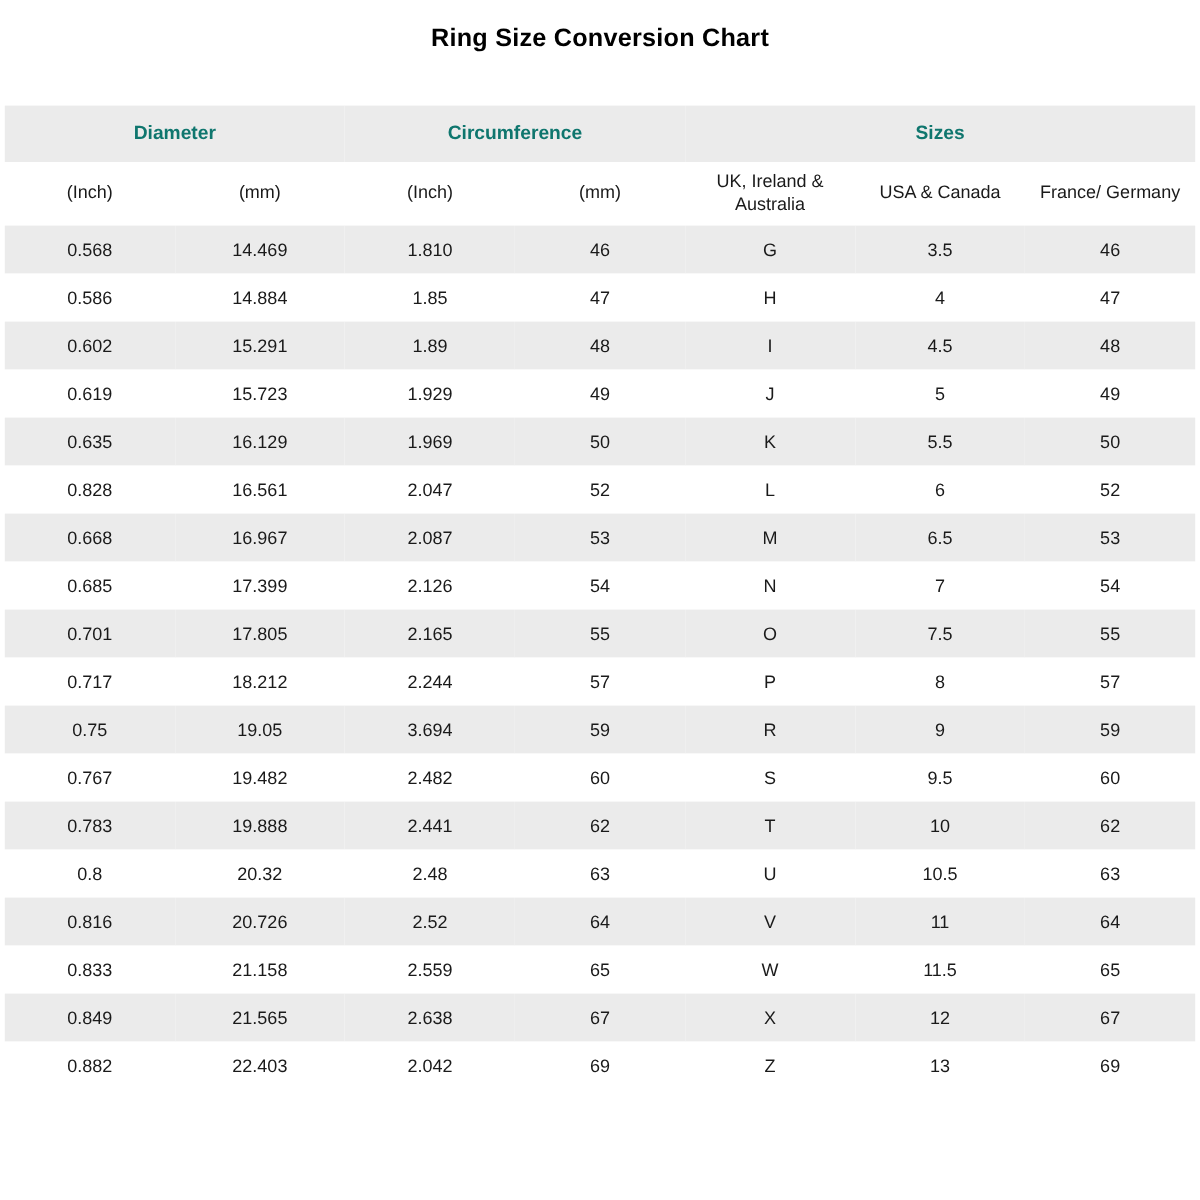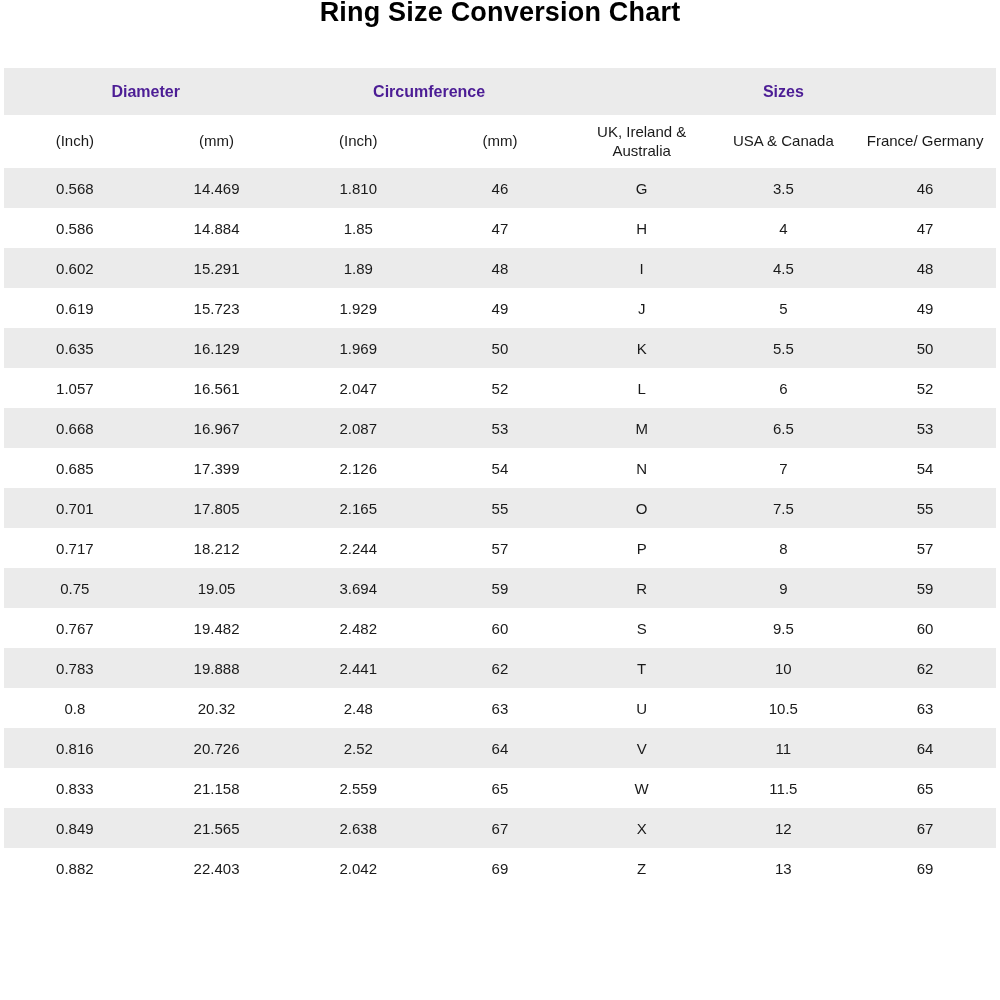--- a/index.html
+++ b/index.html
@@ -6,41 +6,42 @@
   .page {
     width: 1000px;
     height: 1000px;
     background: #ffffff;
     font-family: "Liberation Sans", "DejaVu Sans", sans-serif;
     box-sizing: border-box;
     overflow: hidden;
   }
   .title {
     margin: 0;
+    padding-top: 20px;
     height: 24px;
     line-height: 24px;
     text-align: center;
-    font-size: 27px;
+    font-size: 21px;
     font-weight: bold;
     color: #000000;
     letter-spacing: 0.2px;
   }
   table.conversion-table {
     border-collapse: collapse;
     table-layout: fixed;
     width: 992px;
     margin: 44px 4px 0 4px;
   }
   table.conversion-table col { width: 14.2857%; }
   .group-row th {
     background: #ebebeb;
     height: 47px;
     font-size: 16px;
     font-weight: bold;
-    color: #4c1d95;
+    color: #0f766e;
     text-align: center;
     vertical-align: middle;
     padding: 0 2px;
   }
   .unit-row th {
     background: #ffffff;
     height: 53px;
     font-size: 15px;
     font-weight: normal;
     color: #1a1a1a;
@@ -133,21 +134,21 @@
         <tr>
           <td>0.635</td>
           <td>16.129</td>
           <td>1.969</td>
           <td>50</td>
           <td>K</td>
           <td>5.5</td>
           <td>50</td>
         </tr>
         <tr>
-          <td>1.057</td>
+          <td>0.828</td>
           <td>16.561</td>
           <td>2.047</td>
           <td>52</td>
           <td>L</td>
           <td>6</td>
           <td>52</td>
         </tr>
         <tr>
           <td>0.668</td>
           <td>16.967</td>

